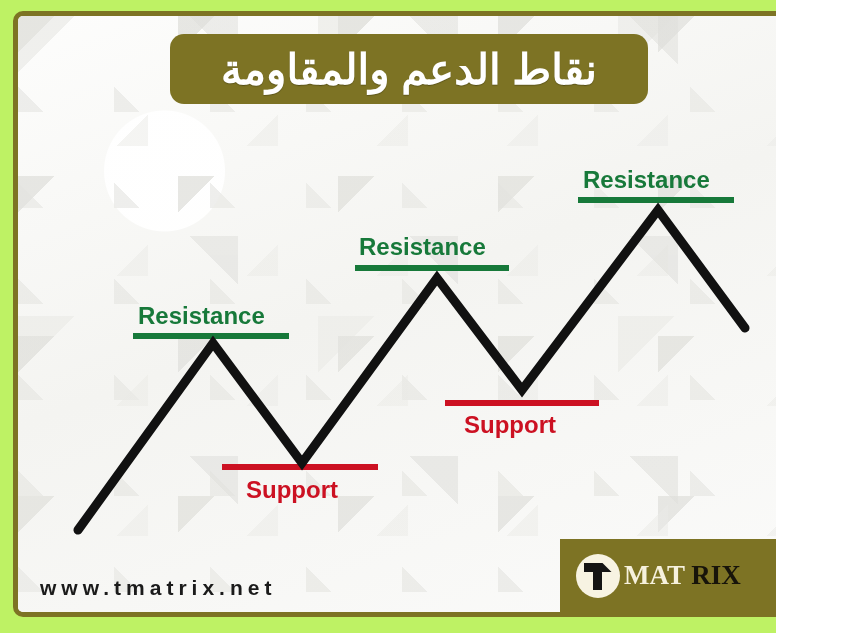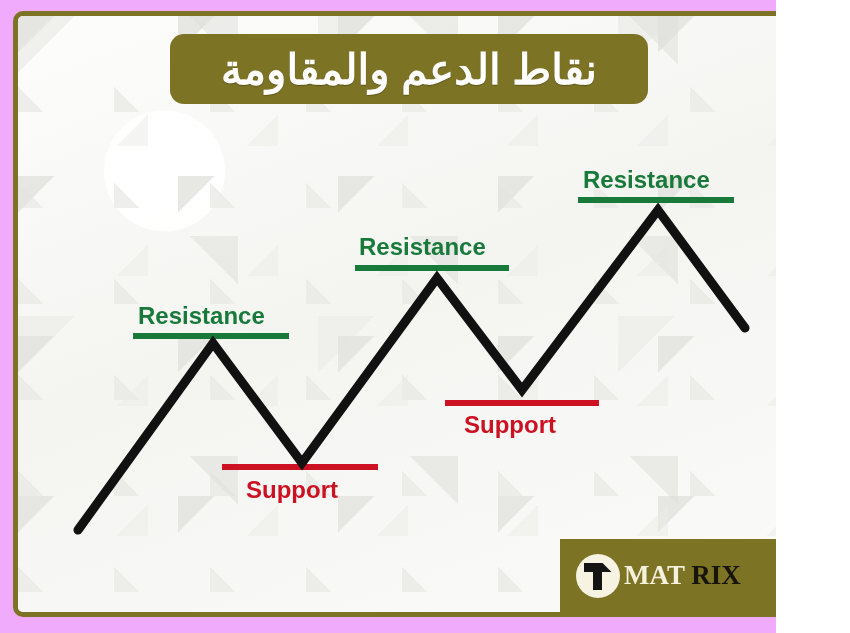--- a/index.html
+++ b/index.html
@@ -5,21 +5,21 @@
   html, body {
     margin: 0;
     padding: 0;
     background: #ffffff;
   }
   #canvas {
     position: relative;
     width: 776px;
     height: 633px;
     overflow: hidden;
-    background: #f0abfc;
+    background: #bef264;
     font-family: "Liberation Sans", sans-serif;
   }
 
   
   #frame {
     position: absolute;
     left: 13px;
     top: 11px;
     width: 824px;
     height: 606px;
@@ -191,20 +191,21 @@
   </svg>
 
   <div id="labels-layer">
       <div class="level-label res-label" style="left: 138px; top: 304px;">Resistance</div>
       <div class="level-label sup-label" style="left: 246px; top: 478px;">Support</div>
       <div class="level-label res-label" style="left: 359px; top: 235px;">Resistance</div>
       <div class="level-label sup-label" style="left: 464px; top: 413px;">Support</div>
       <div class="level-label res-label" style="left: 583px; top: 168px;">Resistance</div>
     </div>
 
+  <div id="site-url">www.tmatrix.net</div>
 
   <div id="logo-panel">
     <div id="logo-mark">
       <span class="tbar"></span>
       <span class="tstem"></span>
       <span class="tcorner"></span>
     </div>
     <div id="logo-word">
       <span class="part-light">MAT</span>
       <span class="part-dark">RIX</span>

